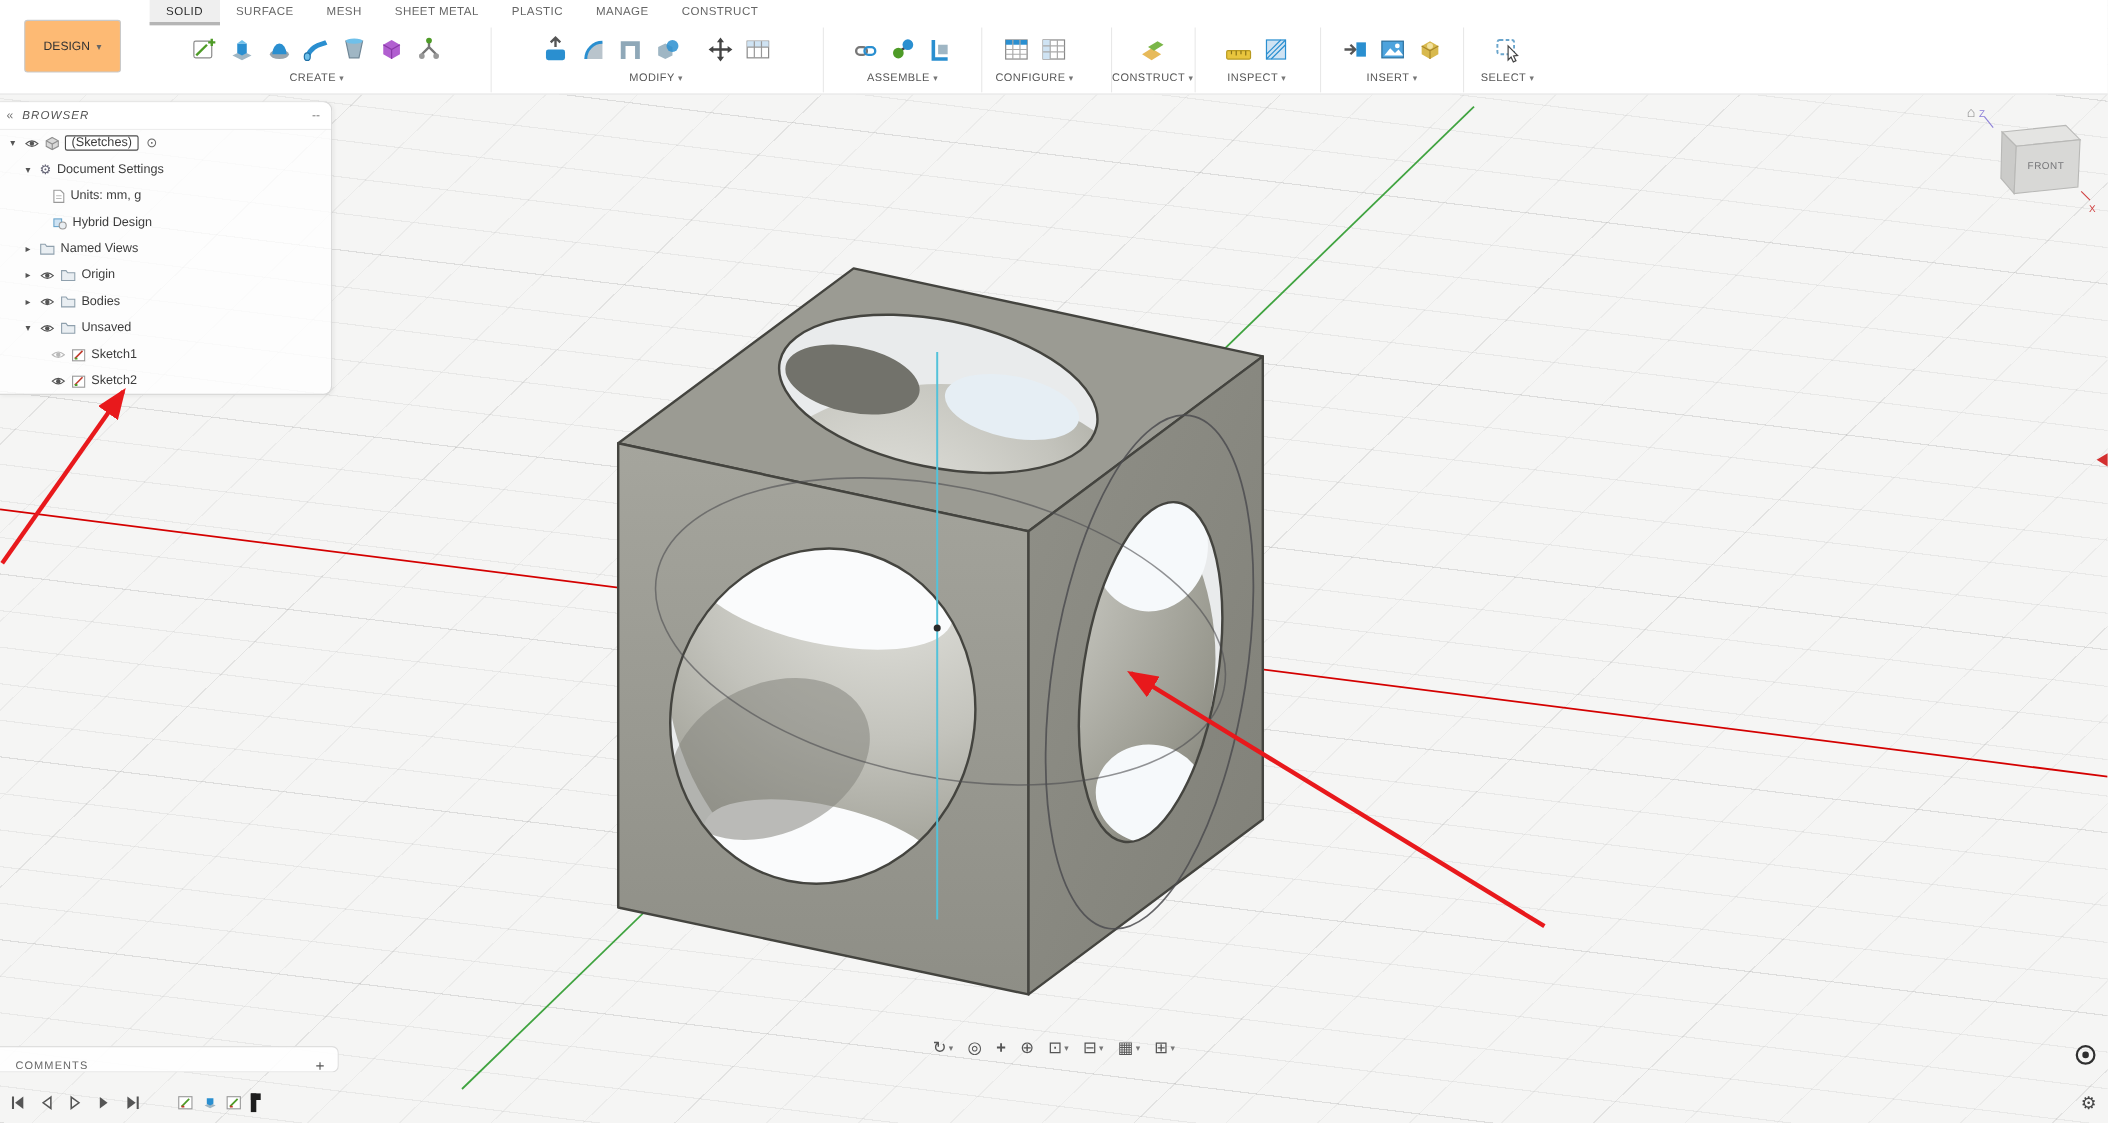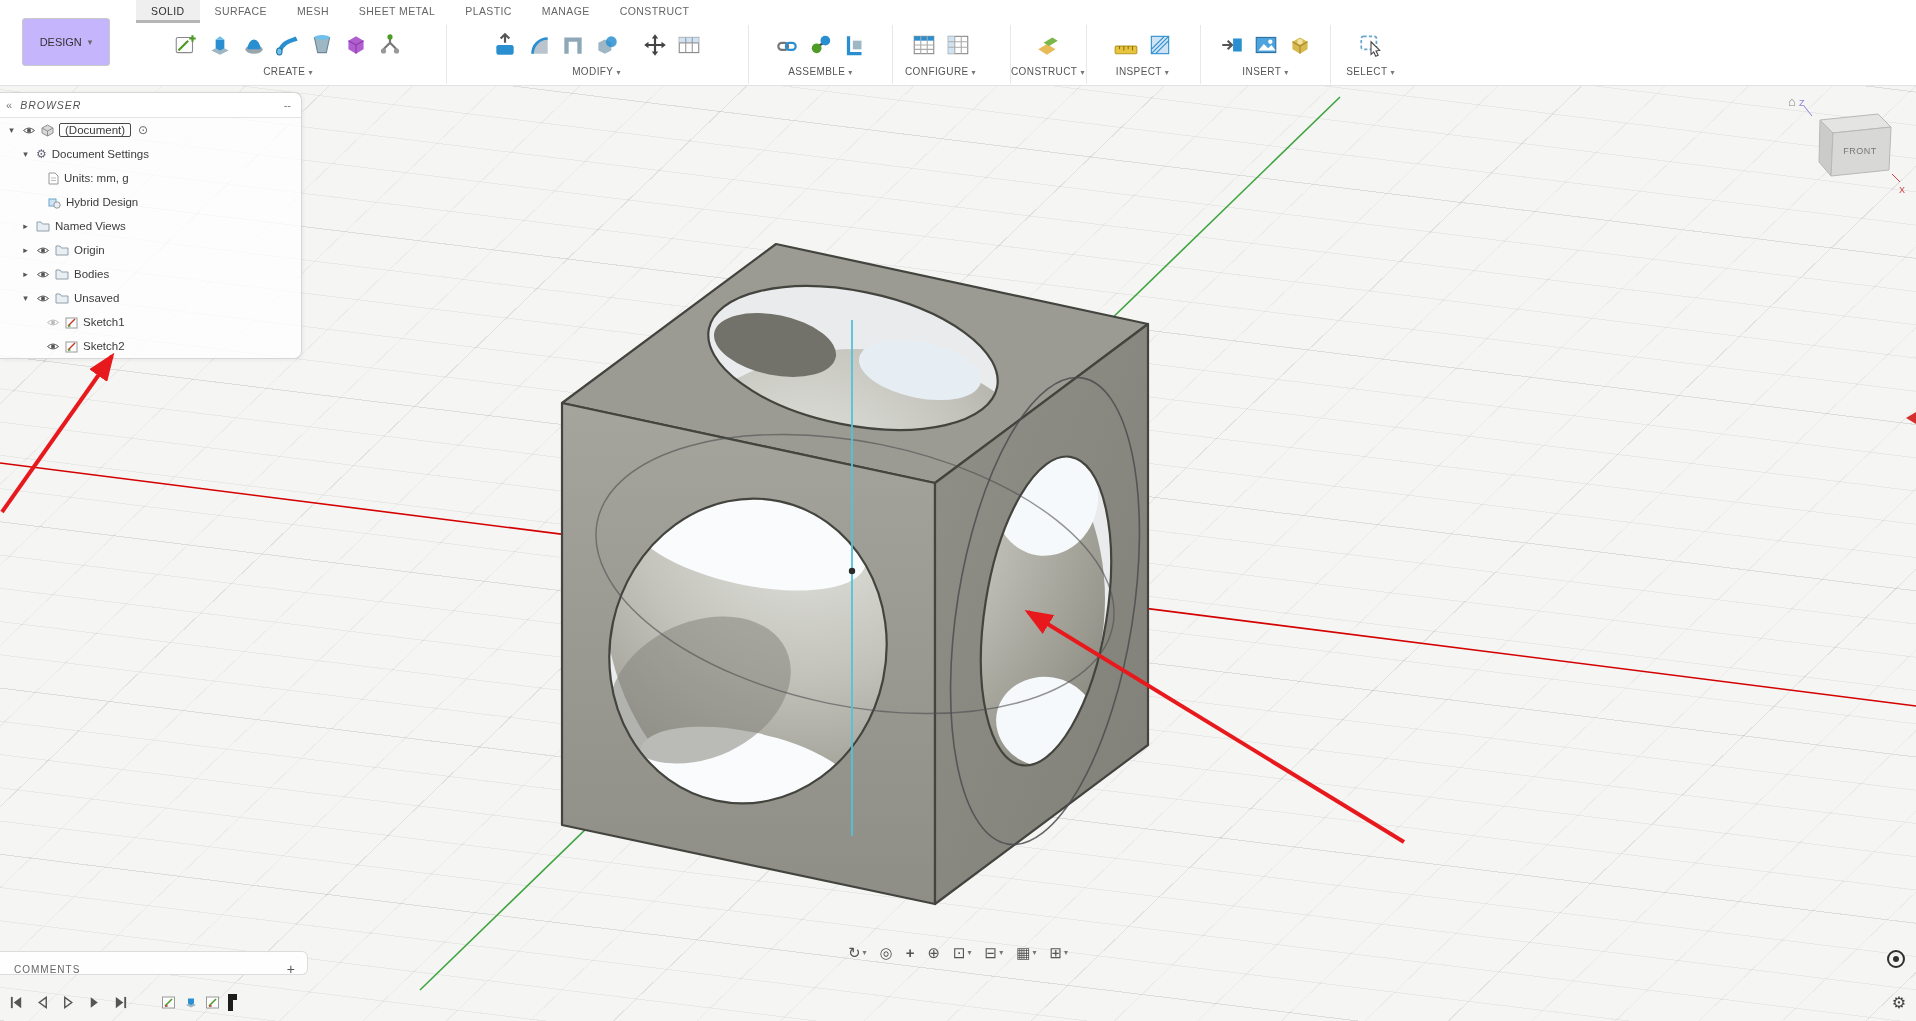--- a/index.html
+++ b/index.html
@@ -14,21 +14,21 @@
       repeating-linear-gradient(136deg,rgba(120,120,120,0.08) 0 1px, transparent 1px 58px),
       repeating-linear-gradient(7deg,  rgba(120,120,120,0.10) 0 1px, transparent 1px 165px),
       repeating-linear-gradient(136deg,rgba(120,120,120,0.08) 0 1px, transparent 1px 290px);
   }
   #scene { position:absolute; inset:0; }
 
   
   #topbar { position:absolute; top:0; left:0; right:0; height:86px; background:#fff;
     border-bottom:1px solid #e2e2e2; z-index:20; }
   #design-btn { position:absolute; left:22px; top:18px; width:88px; height:48px;
-    border:1px solid #c9c9c9; border-radius:3px; background:#c4b5fd; display:flex;
+    border:1px solid #c9c9c9; border-radius:3px; background:#fdba74; display:flex;
     align-items:center; justify-content:center; gap:6px; font-size:11px; color:#333;
     cursor:pointer; }
   #design-btn .caret { font-size:9px; color:#666; }
   #tabs { position:absolute; left:136px; top:0; height:23px; display:flex; align-items:stretch; }
   .tab { padding:5px 15px 3px; font-size:10.5px; letter-spacing:.4px; color:#666;
     cursor:pointer; white-space:nowrap; }
   .tab.active { color:#2d2d2d; background:#efefef; border-bottom:3px solid #b5b5b5; }
   .rgroup { position:absolute; top:25px; height:59px; border-left:1px solid #e8e8e8; }
   .rgroup.first { border-left:none; }
   .gicons { display:flex; gap:4px; justify-content:center; align-items:center; height:40px; }
@@ -388,21 +388,21 @@
   <div class="brow" style="padding-left:6px">
     <span class="tw">▾</span>
     <svg width="14" height="13" viewBox="0 0 13 13">
         <path d="M1 6.5 Q6.5 1.5 12 6.5 Q6.5 11.5 1 6.5 Z" fill="none" stroke="#555"></path>
         <circle cx="6.5" cy="6.5" r="2" fill="#555"></circle>
       </svg>
     <svg width="13" height="13" viewBox="0 0 13 13">
         <path d="M6.5 1 L12 4 v5 L6.5 12 L1 9 V4 Z" fill="#d9d9d9" stroke="#909090"></path>
         <path d="M1 4 L6.5 7 L12 4 M6.5 7 v5" stroke="#909090" fill="none"></path>
       </svg>
-    <span class="unsaved-chip">(Document)</span>
+    <span class="unsaved-chip">(Sketches)</span>
     <span class="record">⊙</span>
   </div>
 
   <div class="brow" style="padding-left:20px">
     <span class="tw">▾</span>
     <span class="gear-mini">⚙</span>
     <span>Document Settings</span>
   </div>
 
   <div class="brow" style="padding-left:48px">

